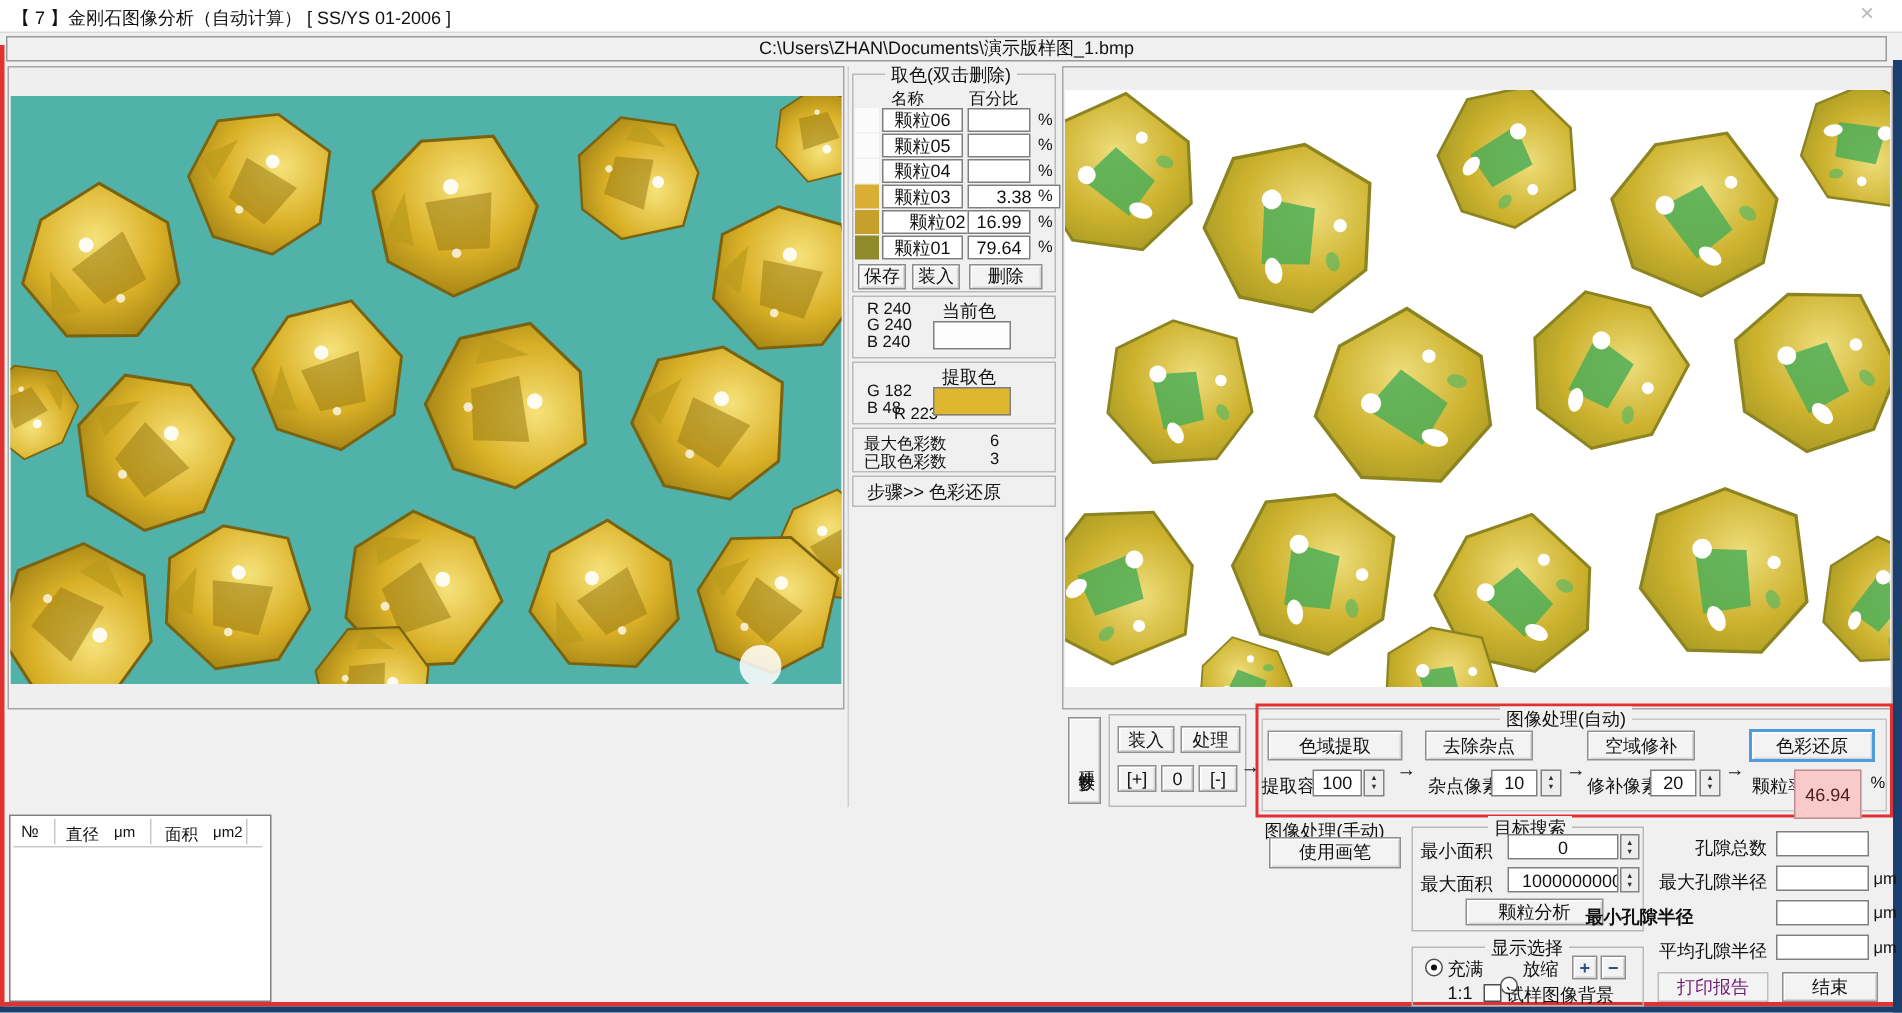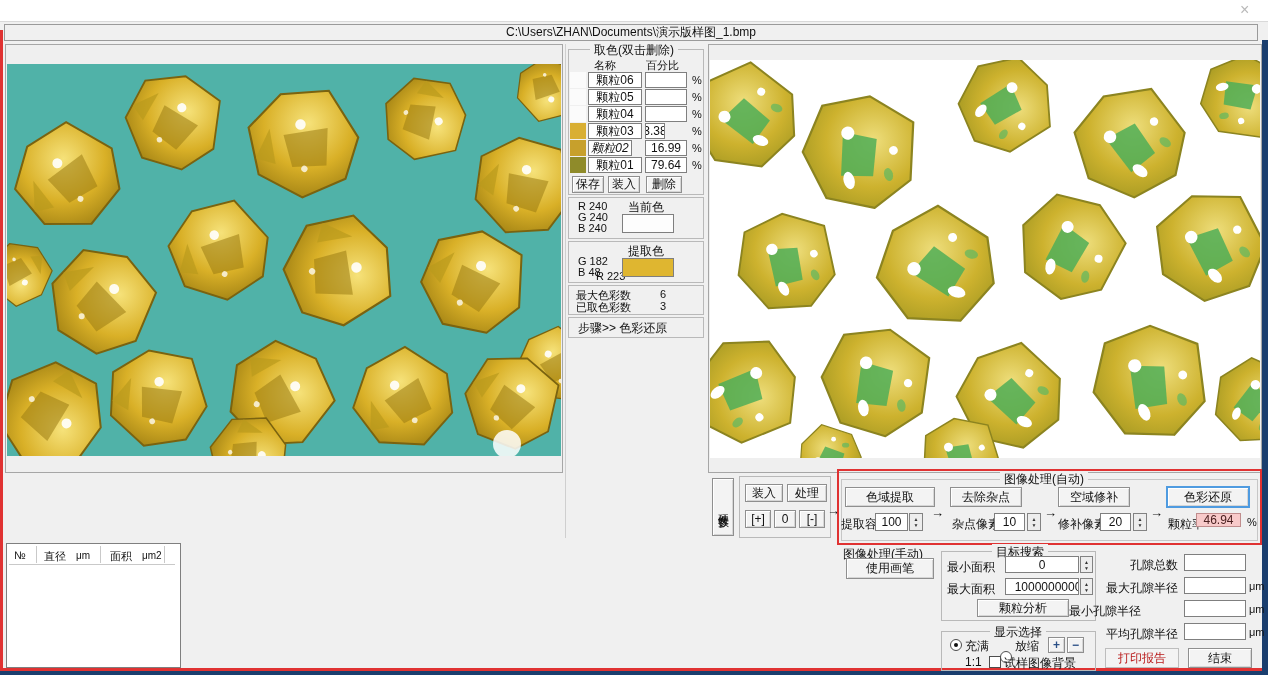--- a/index.html
+++ b/index.html
@@ -1,39 +1,40 @@
 <!DOCTYPE html>
 <html><head>
 <meta charset="utf-8">
 <style>
   html,body{margin:0;padding:0;background:#f0f0f0;}
   body{width:1268px;height:675px;overflow:hidden;font-family:"Liberation Sans","DejaVu Sans",sans-serif;color:#111;}
   .a{position:absolute;box-sizing:border-box;}
   .lbl{font-size:12px;white-space:nowrap;}
   .sm{font-size:11px;}
   .btn{border:1px solid #8f8f8f;background:#f3f3f3;font-size:12px;display:flex;align-items:center;justify-content:center;white-space:nowrap;box-shadow:inset 1px 1px 0 #ffffff, inset -1px -1px 0 #d6d6d6;cursor:default;}
-  .btn.disabled{color:#b91c1c;border-color:#bdbdbd;box-shadow:none;}
+  .btn.disabled{color:#701a75;border-color:#bdbdbd;box-shadow:none;}
   .btn.focused{border:2px solid #4f9be0;}
   .field{border:1px solid #7f7f7f;background:#ffffff;font-size:12px;display:flex;align-items:center;justify-content:center;overflow:hidden;white-space:nowrap;}
   .gbox{border:1px solid #b9b9b9;}
   .legend{font-size:12px;background:#f0f0f0;padding:0 4px;white-space:nowrap;}
   .spin{border:1px solid #828282;background:#ededed;display:flex;flex-direction:column;align-items:center;justify-content:center;color:#333;}
   .spin span{font-size:5px;line-height:6px;}
   .radio{width:12px;height:12px;border:1px solid #4e4e4e;border-radius:50%;background:#fff;position:relative;}
   .radio.sel:after{content:"";position:absolute;left:3px;top:3px;width:4px;height:4px;border-radius:50%;background:#111;}
   .chk{width:12px;height:12px;border:1px solid #4e4e4e;background:#fff;}
   .panel{border:1px solid #a6a6a6;background:#efefef;}
   .sw{background:#fbfbfb;}
   .arrow{font-size:13px;font-weight:bold;white-space:nowrap;}
   .vtext{writing-mode:vertical-rl;text-orientation:upright;font-size:11px;letter-spacing:1px;}
 </style>
 </head>
 <body>
 
 <div class="a lbl" style="left:0;top:0;width:1268px;height:22px;background:#ffffff;border-bottom:1px solid #d9d9d9;">
+  <span class="a" style="left:8px;top:4px;">【 7 】金刚石图像分析（自动计算） [ SS/YS 01-2006 ]</span>
   <span class="a" style="left:1240px;top:1px;font-size:16px;color:#b9b9b9;">×</span>
 </div>
 
 <div class="a field" style="left:4px;top:24px;width:1254px;height:17px;background:#f0f0f0;border-color:#9a9a9a;">
   <span>C:\Users\ZHAN\Documents\演示版样图_1.bmp</span>
 </div>
 
 <div class="a" style="left:0;top:30px;width:3px;height:641px;background:#e03232;"></div>
 <div class="a" style="left:0;top:668px;width:1262px;height:3px;background:#e03232;"></div>
 <div class="a" style="left:1262px;top:40px;width:6px;height:635px;background:#1a3e6e;"></div>
@@ -130,36 +131,36 @@
 <div class="a field sm" style="left:645px;top:89px;width:42px;height:16px;"></div>
 <span class="a sm" style="left:692px;top:91px;">%</span>
 
 <div class="a sw" style="left:570px;top:106px;width:16px;height:16px;"></div>
 <div class="a field sm" style="left:588px;top:106px;width:54px;height:16px;">颗粒04</div>
 <div class="a field sm" style="left:645px;top:106px;width:42px;height:16px;"></div>
 <span class="a sm" style="left:692px;top:108px;">%</span>
 
 <div class="a sw" style="left: 570px; top: 123px; width: 16px; height: 16px; background: rgb(217, 175, 51);"></div>
 <div class="a field sm" style="left:588px;top:123px;width:54px;height:16px;">颗粒03</div>
-<div class="a field sm" style="left:645px;top:123px;width:20px;height:16px;">3.38</div>
+<div class="a field sm" style="left:645px;top:123px;width:62px;height:16px;">3.38</div>
 <span class="a sm" style="left:692px;top:125px;">%</span>
 
 <div class="a sw" style="left: 570px; top: 140px; width: 16px; height: 16px; background: rgb(199, 160, 44);"></div>
-<div class="a field sm" style="left:588px;top:140px;width:44px;height:16px;font-style:italic;">颗粒02</div>
+<div class="a field sm" style="left:588px;top:140px;width:74px;height:16px;">颗粒02</div>
 <div class="a field sm" style="left:645px;top:140px;width:42px;height:16px;">16.99</div>
 <span class="a sm" style="left:692px;top:142px;">%</span>
 
 <div class="a sw" style="left: 570px; top: 157px; width: 16px; height: 16px; background: rgb(143, 139, 42);"></div>
 <div class="a field sm" style="left:588px;top:157px;width:54px;height:16px;">颗粒01</div>
 <div class="a field sm" style="left:645px;top:157px;width:42px;height:16px;">79.64</div>
 <span class="a sm" style="left:692px;top:159px;">%</span>
 
 <div class="a btn" style="left:572px;top:176px;width:32px;height:17px;">保存</div>
 <div class="a btn" style="left:608px;top:176px;width:32px;height:17px;">装入</div>
-<div class="a btn" style="left:646px;top:176px;width:36px;height:17px;">删除</div>
+<div class="a btn" style="left:646px;top:176px;width:49px;height:17px;">删除</div>
 
 <div class="a gbox" style="left:568px;top:197px;width:136px;height:42px;"></div>
 <span class="a sm" style="left:578px;top:200px;">R 240</span>
 <span class="a sm" style="left:578px;top:211px;">G 240</span>
 <span class="a sm" style="left:578px;top:222px;">B 240</span>
 <span class="a lbl" style="left:628px;top:199px;">当前色</span>
 <div class="a field" style="left: 622px; top: 214px; width: 52px; height: 19px; background: rgb(253, 253, 253);"></div>
 
 <div class="a gbox" style="left:568px;top:241px;width:136px;height:42px;"></div>
 <span class="a sm" style="left:596px;top:244px;margin-top:26px;">R 223</span>
@@ -223,21 +224,21 @@
 <span class="a lbl" style="left:1058px;top:516px;">修补像素</span>
 <div class="a field" style="left:1100px;top:513px;width:31px;height:18px;">20</div>
 <div class="a spin" style="left:1133px;top:513px;width:14px;height:18px;">
     <span>▲</span>
     <span>▼</span>
   </div>
 <span class="a arrow" style="left:1150px;top:505px;">→</span>
 
 <div class="a btn focused" style="left:1166px;top:486px;width:84px;height:22px;">色彩还原</div>
 <span class="a lbl" style="left:1168px;top:516px;">颗粒率</span>
-<div class="a field" style="left:1196px;top:513px;width:45px;height:14px;background:#f8caca;border-color:#c08d8d;color:#4a2020;">46.94</div>
+<div class="a field" style="left:1196px;top:513px;width:45px;height:33px;background:#f8caca;border-color:#c08d8d;color:#4a2020;">46.94</div>
 <span class="a sm" style="left:1247px;top:516px;">%</span>
 
 <span class="a lbl" style="left:843px;top:546px;">图像处理(手动)</span>
 <div class="a btn" style="left:846px;top:558px;width:88px;height:21px;">使用画笔</div>
 
 <div class="a gbox" style="left:941px;top:551px;width:155px;height:70px;"></div>
 <div class="a legend" style="left:992px;top:544px;">目标搜索</div>
 <span class="a lbl" style="left:947px;top:559px;">最小面积</span>
 <div class="a field" style="left:1005px;top:556px;width:74px;height:17px;">0</div>
 <div class="a spin" style="left:1080px;top:556px;width:13px;height:17px;">
@@ -263,21 +264,21 @@
 
 <span class="a lbl" style="left:965px;top:655px;">1:1</span>
 <div class="a chk" style="left:989px;top:656px;"></div>
 <span class="a lbl" style="left:1004px;top:655px;text-align:right;">试样图像背景</span>
 
 <span class="a lbl" style="left:1082px;top:557px;width:96px;text-align:right;">孔隙总数</span>
 <div class="a field" style="left:1184px;top:554px;width:62px;height:17px;"></div>
 <span class="a lbl" style="left:1082px;top:580px;width:96px;text-align:right;">最大孔隙半径</span>
 <div class="a field" style="left:1184px;top:577px;width:62px;height:17px;"></div>
 <span class="a sm" style="left:1249px;top:580px;">μm</span>
-<span class="a lbl" style="left:1045px;top:603px;width:96px;text-align:right;">最小孔隙半径</span>
+<span class="a lbl" style="left:1045px;top:603px;width:96px;text-align:center;font-weight:bold;">最小孔隙半径</span>
 <div class="a field" style="left:1184px;top:600px;width:62px;height:17px;"></div>
 <span class="a sm" style="left:1249px;top:603px;">μm</span>
 <span class="a lbl" style="left:1082px;top:626px;width:96px;text-align:right;">平均孔隙半径</span>
 <div class="a field" style="left:1184px;top:623px;width:62px;height:17px;"></div>
 <span class="a sm" style="left:1249px;top:626px;">μm</span>
 
 <div class="a btn disabled" style="left:1105px;top:648px;width:74px;height:20px;">打印报告</div>
 <div class="a btn" style="left:1188px;top:648px;width:64px;height:20px;">结束</div>
 
 </body></html>

